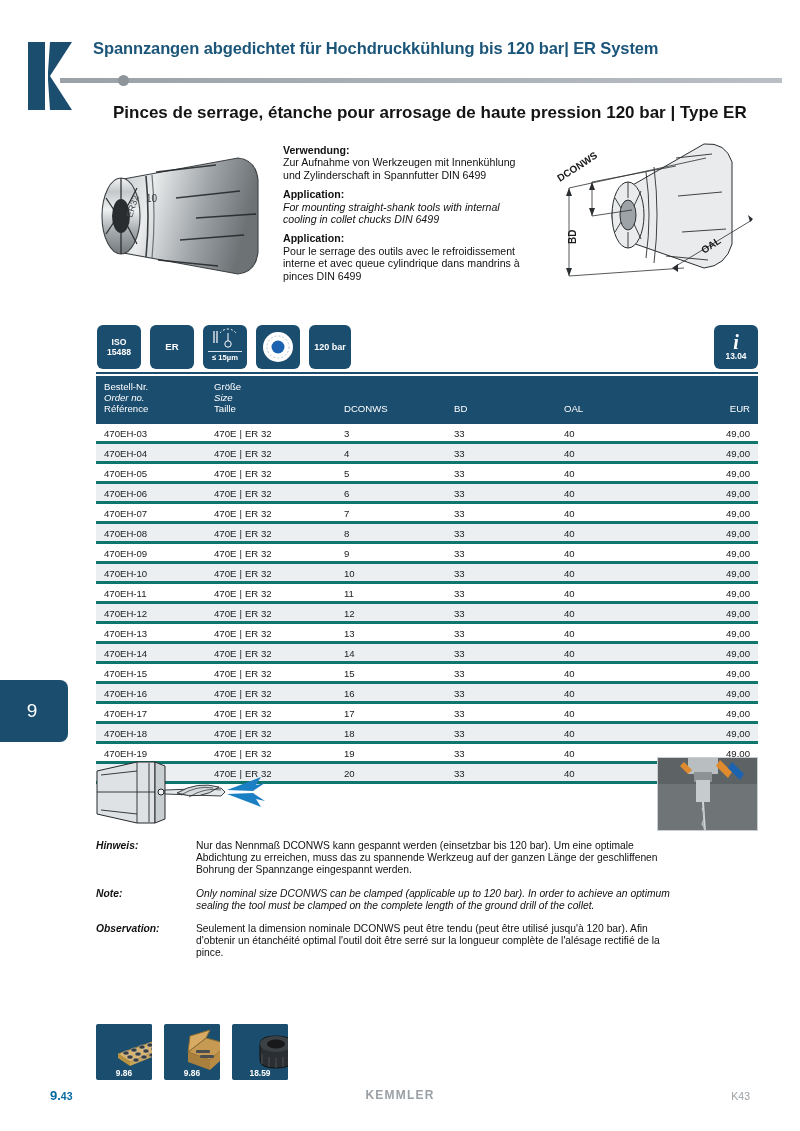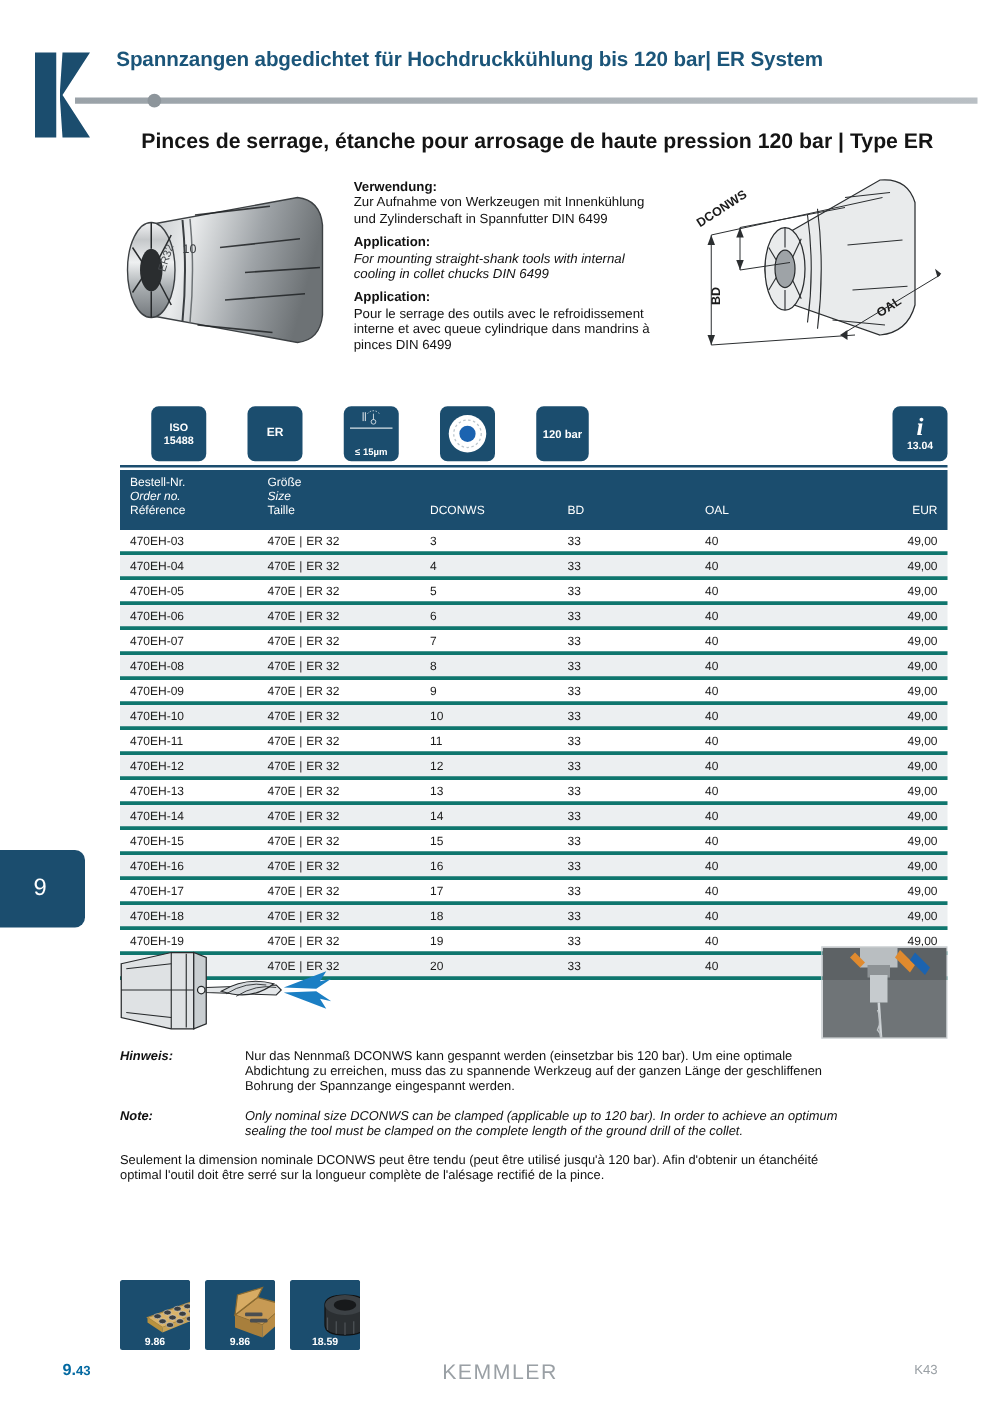--- a/index.html
+++ b/index.html
@@ -37,29 +37,29 @@
   .desc p { font-size: 10.6px; line-height: 12.4px; color: #111; margin-bottom: 7px; }
   .desc p.it { font-style: italic; }
 
   .draw { position: absolute; left: 536px; top: 4px; width: 246px; height: 160px; }
 
   
   .badges { position: absolute; left: 97px; top: 325px; height: 44px; display: flex; gap: 9px; }
   .badge {
     background: #1b4d6e; border-radius: 6px; color: #ffffff;
     display: flex; flex-direction: column; align-items: center; justify-content: center;
-    font-size: 8.6px; font-weight: bold; line-height: 10px; text-align: center; margin-left: 24px;
+    font-size: 8.6px; font-weight: bold; line-height: 10px; text-align: center;
   }
   .badge-iso { width: 44px; height: 44px; }
   .badge-er  { width: 44px; height: 44px; font-size: 9.6px; }
   .badge-conc{ width: 44px; height: 44px; padding: 3px 0 2px; justify-content: flex-start; }
   .badge-ring{ width: 44px; height: 44px; }
   .badge-bar { width: 42px; height: 44px; font-size: 9px; }
   .conc-label { font-size: 7.6px; border-top: 1px solid #d8e2e8; width: 34px;
-                margin-top: 1px; padding-top: 14px; }
+                margin-top: 1px; padding-top: 1px; }
   .badge-info {
     position: absolute; left: 714px; top: 325px; width: 44px; height: 44px;
     background: #1b4d6e; border-radius: 6px; color: #fff;
     display: flex; flex-direction: column; align-items: center; justify-content: center;
   }
   .badge-info .i-glyph { font-size: 20px; font-style: italic; font-weight: bold;
                          font-family: "Liberation Serif", serif; line-height: 18px; }
   .badge-info .i-num { font-size: 8.4px; font-weight: bold; line-height: 10px; }
 
   .rule-top { position: absolute; left: 96px; top: 372px; width: 662px; height: 2px;
@@ -103,21 +103,21 @@
   .thumb { width: 56px; height: 56px; background: #1b4d6e; border-radius: 2px;
            position: relative; overflow: hidden; padding-left: 16px; }
   .thumb .tlabel { position: absolute; bottom: 2px; left: 0; right: 0; text-align: center;
                    color: #fff; font-size: 8.4px; font-weight: bold; }
 
   
   .f-page { position: absolute; left: 50px; top: 1088px; font-size: 13px;
             font-weight: bold; color: #0369a1; }
   .f-page small { font-size: 10.5px; }
   .f-brand { position: absolute; left: 0; right: 0; top: 1088px; text-align: center;
-             font-size: 17px; font-weight: normal; color: #9aa0a5; letter-spacing: 1.2px; }
+             font-size: 12px; font-weight: bold; color: #9aa0a5; letter-spacing: 1.2px; }
   .f-code { position: absolute; right: 50px; top: 1090px; font-size: 10.5px; color: #9aa0a5; }
 </style>
 </head>
 <body>
 
 <div class="page">
 
   <div class="header">
     <svg class="klogo" viewBox="0 0 62 72">
       <rect x="2" y="2" width="17" height="68" fill="#1b4d6e"></rect>
@@ -471,20 +471,21 @@
   <div class="notes">
     <div class="note-row">
       <div class="note-lbl">Hinweis:</div>
       <div class="note-txt">Nur das Nennmaß DCONWS kann gespannt werden (einsetzbar bis 120 bar). Um eine optimale Abdichtung zu erreichen, muss das zu spannende Werkzeug auf der ganzen Länge der geschliffenen Bohrung der Spannzange eingespannt werden.</div>
     </div>
     <div class="note-row">
       <div class="note-lbl">Note:</div>
       <div class="note-txt it">Only nominal size DCONWS can be clamped (applicable up to 120 bar). In order to achieve an optimum sealing the tool must be clamped on the complete length of the ground drill of the collet.</div>
     </div>
     <div class="note-row">
+      <div class="note-lbl">Observation:</div>
       <div class="note-txt">Seulement la dimension nominale DCONWS peut être tendu (peut être utilisé jusqu'à 120 bar). Afin d'obtenir un étanchéité optimal l'outil doit être serré sur la longueur complète de l'alésage rectifié de la pince.</div>
     </div>
   </div>
 
   <div class="sidetab">
     <span>9</span>
   </div>
 
   <div class="thumbs">
     <div class="thumb">

